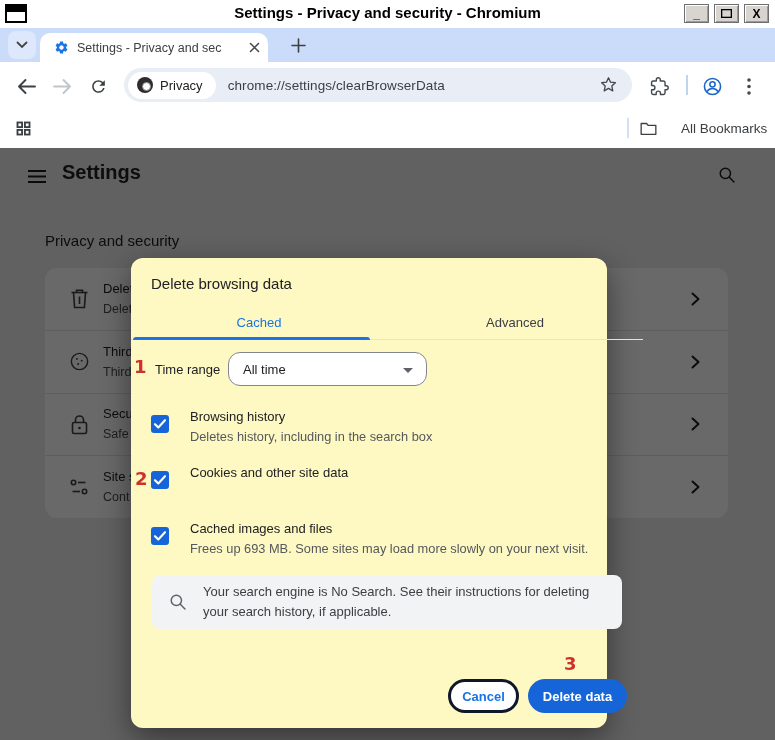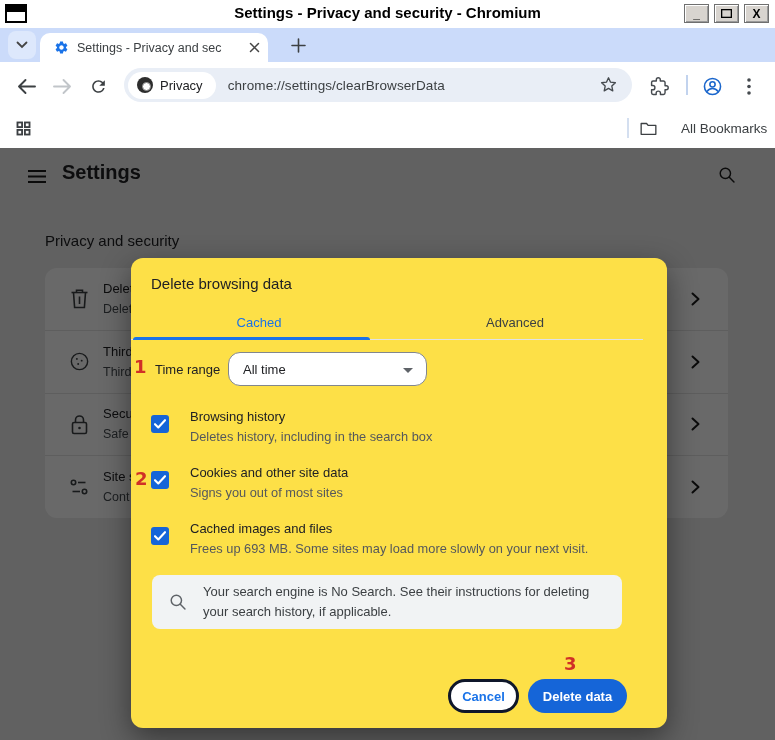--- a/index.html
+++ b/index.html
@@ -54,21 +54,21 @@
   .card-row { position:relative; flex:1; display:flex; align-items:center; }
   .card-row + .card-row { border-top:1px solid #e4e4e4; }
   .row-icon { position:absolute; left:23px; top:50%; transform:translateY(-50%); width:22px; height:22px; color:#3c4043; display:flex; align-items:center; justify-content:center; }
   .row-text { position:absolute; left:58px; top:50%; transform:translateY(-50%); }
   .row-title { font-size:13px; color:#202124; line-height:20px; }
   .row-sub { font-size:12.5px; color:#474d52; line-height:20px; }
   .row-chevron { position:absolute; left:646px; top:50%; transform:translateY(-50%); color:#1b1b1b; display:flex; }
   .dim { position:absolute; inset:0; background:rgba(0,0,0,0.59); z-index:5; }
 
   
-  .dialog { position:absolute; left:131px; top:110px; width:536px; height:470px; background:#fde047; border-radius:12px; z-index:10; box-shadow:0 10px 30px rgba(0,0,0,0.45); }
+  .dialog { position:absolute; left:131px; top:110px; width:476px; height:470px; background:#fef9c3; border-radius:12px; z-index:10; box-shadow:0 10px 30px rgba(0,0,0,0.45); }
   .dlg-title { position:absolute; left:20px; top:17px; font-size:15px; color:#202124; }
   .dlg-tabbar { position:absolute; left:0; top:48px; width:512px; height:34px; border-bottom:1px solid #dfe2e6; display:flex; }
   .dlg-tab { flex:1; display:flex; align-items:center; justify-content:center; font-size:13px; font-weight:500; }
   .dlg-tab.active { color:#1a73e8; }
   .dlg-tab.inactive { color:#3c4043; }
   .dlg-underline { position:absolute; left:2px; top:79px; width:237px; height:3px; background:#1a73e8; border-radius:3px 3px 0 0; }
   .time-row { position:absolute; left:24px; top:94px; height:34px; display:flex; align-items:center; }
   .time-label { font-size:13px; color:#202124; }
   .dropdown { position:absolute; left:97px; top:94px; width:199px; height:34px; border:1px solid #82878d; border-radius:12px; display:flex; align-items:center; background:#fff; }
   .dropdown-value { margin-left:14px; font-size:13px; color:#202124; }
@@ -335,21 +335,20 @@
         </span>
       </div>
       <div class="cb-row cb-row-2">
         <span class="checkbox">
           <svg width="12" height="10" viewBox="0 0 12 10">
               <path d="M1 5.2 L4.3 8.5 L11 1.2" fill="none" stroke="#fff" stroke-width="2.1" stroke-linecap="round" stroke-linejoin="round"></path>
             </svg>
         </span>
         <span class="cb-text">
           <div class="cb-title">Cookies and other site data</div>
-          <div class="cb-sub">Signs you out of most sites</div>
         </span>
       </div>
       <div class="cb-row cb-row-3">
         <span class="checkbox">
           <svg width="12" height="10" viewBox="0 0 12 10">
               <path d="M1 5.2 L4.3 8.5 L11 1.2" fill="none" stroke="#fff" stroke-width="2.1" stroke-linecap="round" stroke-linejoin="round"></path>
             </svg>
         </span>
         <span class="cb-text">
           <div class="cb-title">Cached images and files</div>

